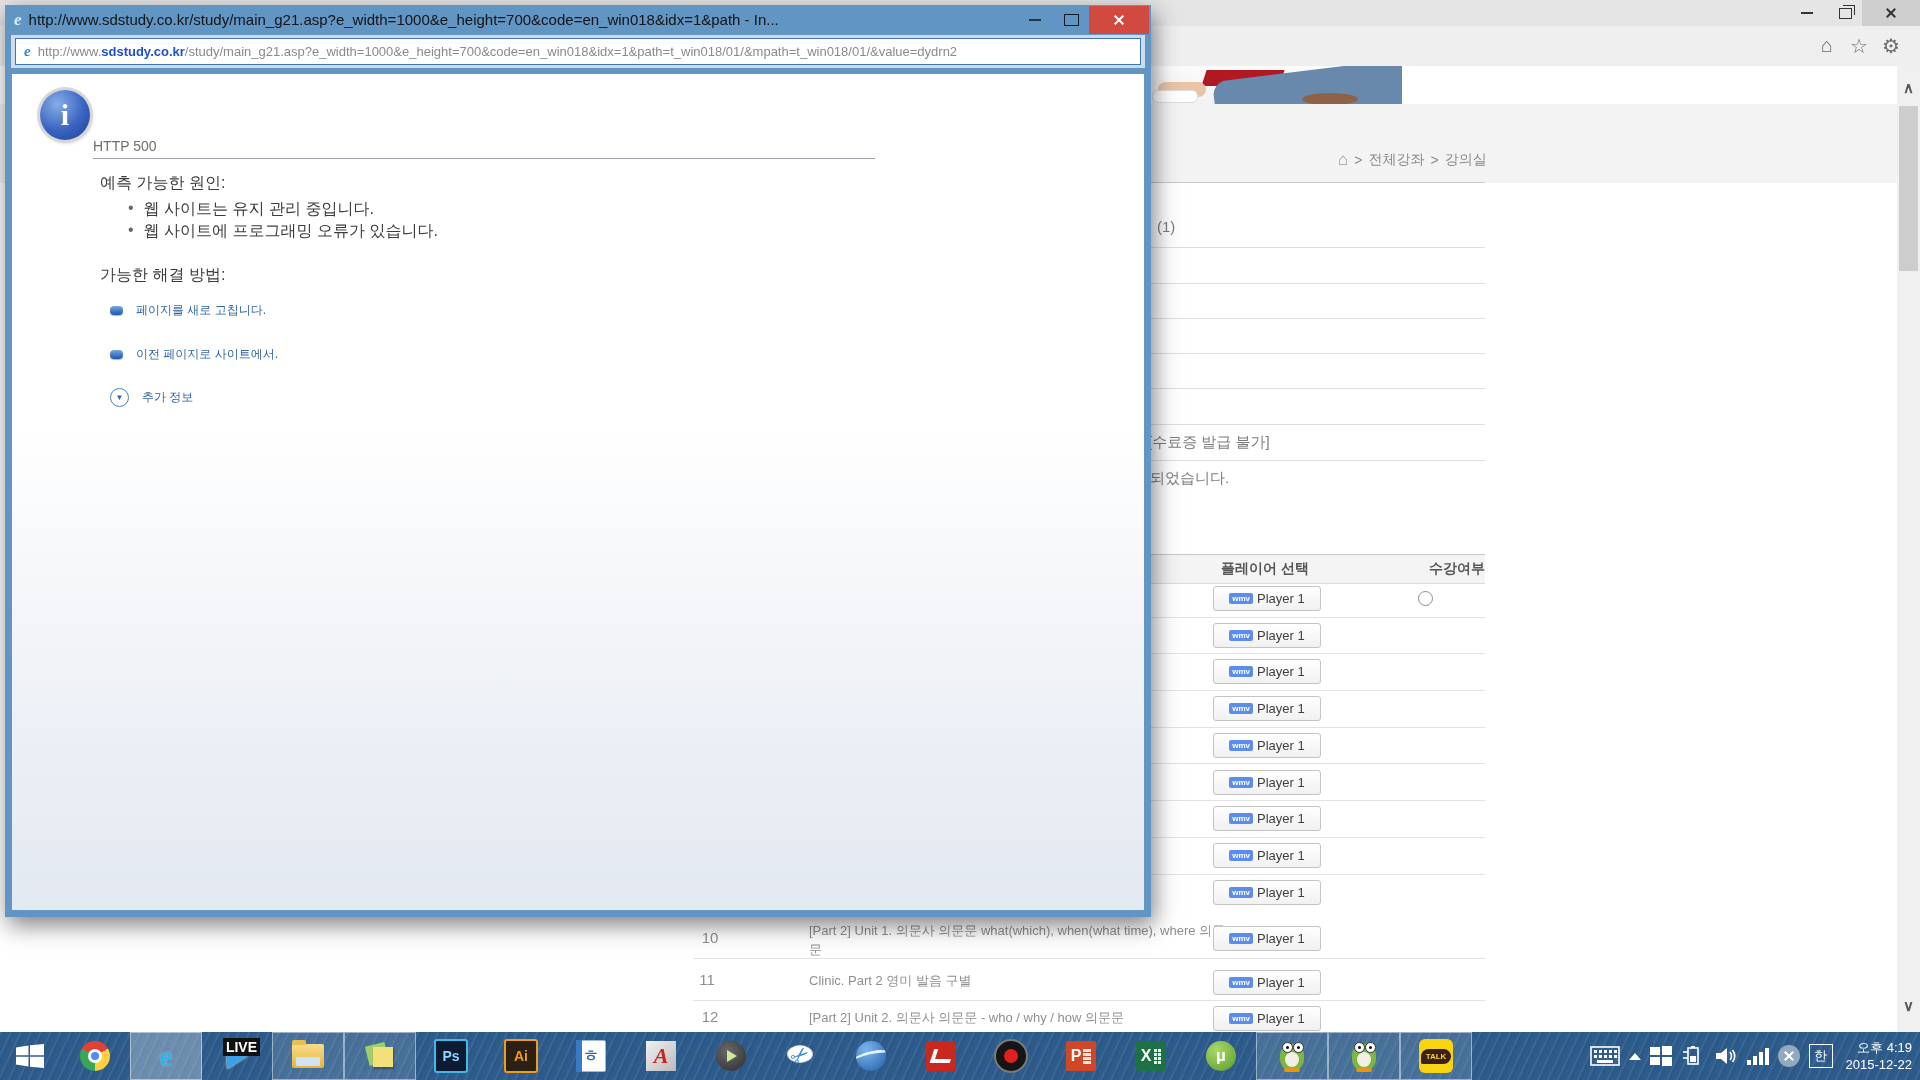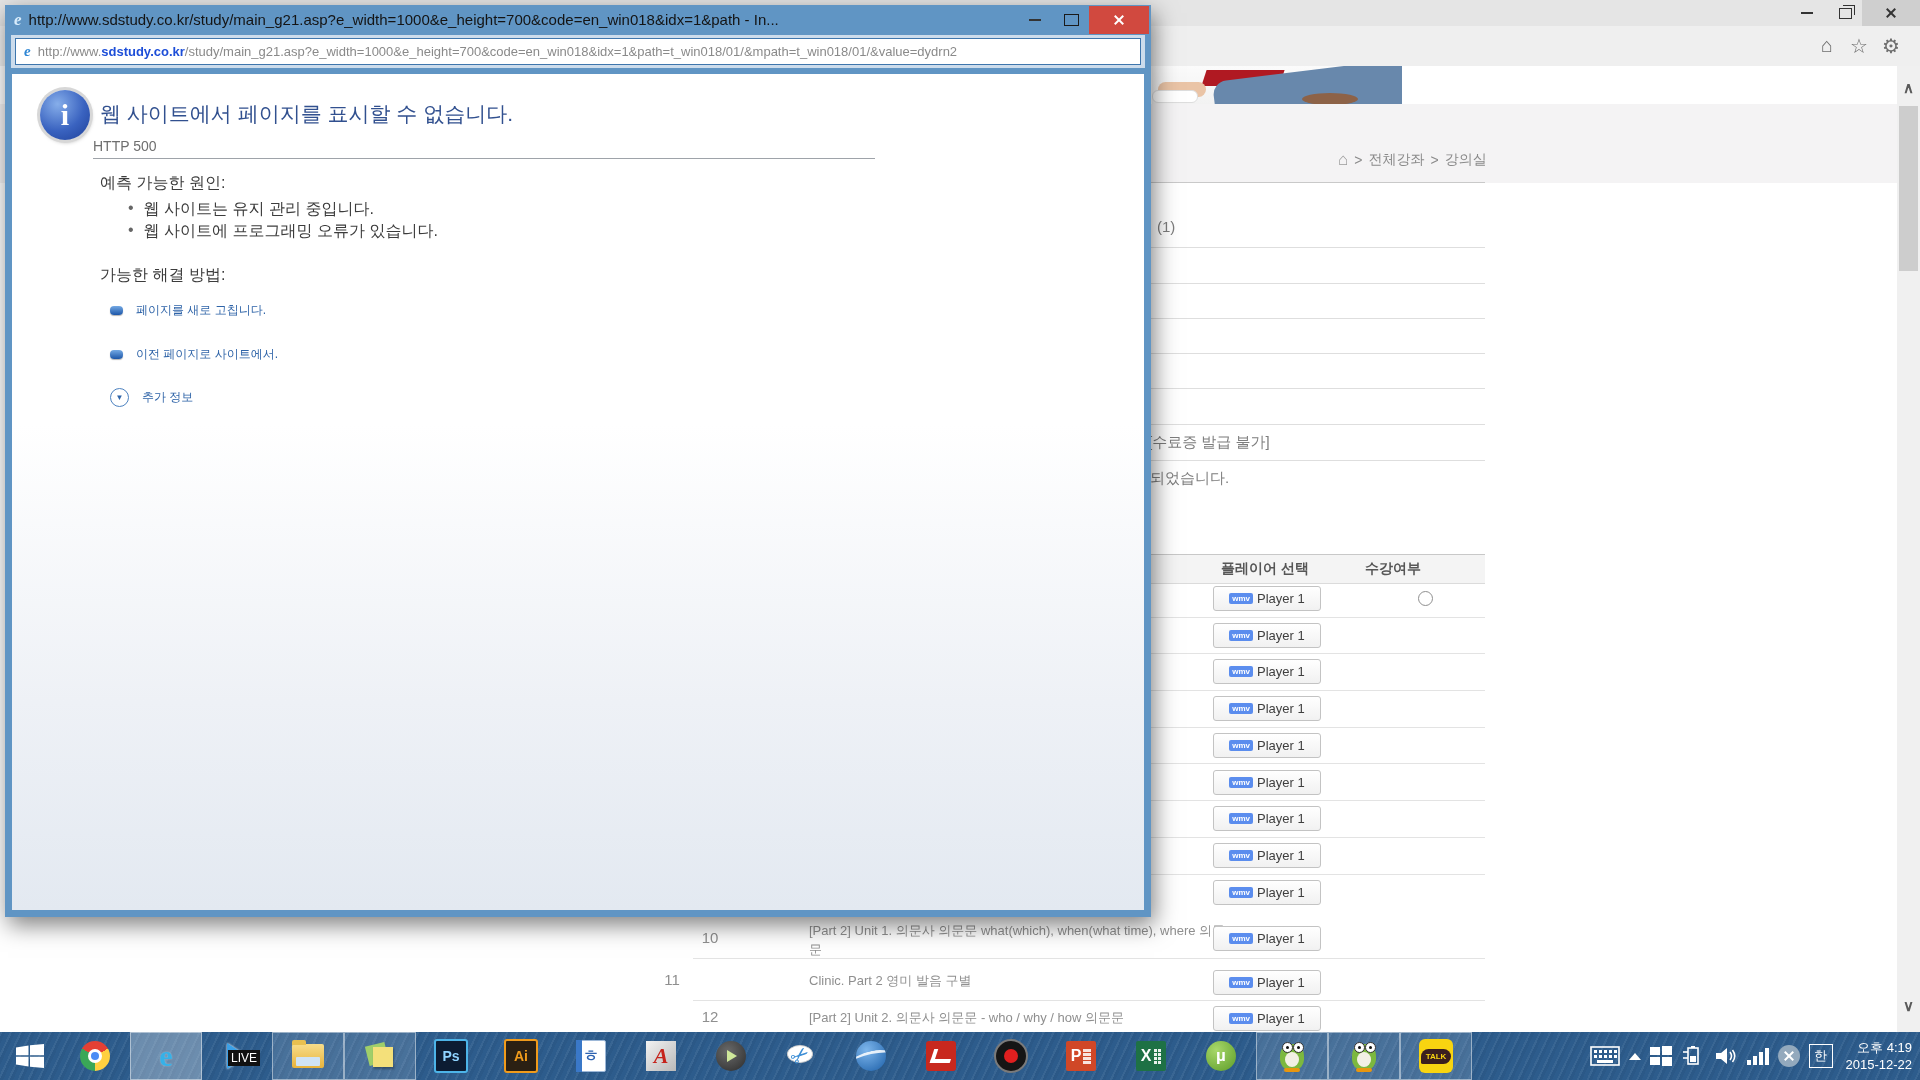--- a/index.html
+++ b/index.html
@@ -99,21 +99,21 @@
   .clock{font-size:13px;line-height:17px;color:#fff;text-align:right;padding-left:4px;cursor:pointer;}
 
   
   .i-chrome{width:30px;height:30px;border-radius:50%;position:relative;
     background:conic-gradient(from -60deg,#e44034 0 120deg,#ffd040 120deg 240deg,#3aa757 240deg 360deg);}
   .i-chrome:before{content:"";position:absolute;left:8px;top:8px;width:14px;height:14px;border-radius:50%;background:#fff;}
   .i-chrome:after{content:"";position:absolute;left:11px;top:11px;width:8px;height:8px;border-radius:50%;background:#4b8cf5;}
   .i-e{font:bold 30px "Liberation Serif",serif;color:#35b1e8;text-shadow:0 0 2px rgba(255,255,255,.4);}
   .i-play{width:0;height:0;border-left:20px solid #3aa0e8;border-top:13px solid transparent;border-bottom:13px solid transparent;
           filter:drop-shadow(0 0 1px #fff);}
-  .live-badge{position:absolute;right:12px;bottom:14px;background:#111;color:#fff;font-size:12px;font-weight:normal;padding:1px 3px;}
+  .live-badge{position:absolute;right:12px;bottom:24px;background:#111;color:#fff;font-size:14px;font-weight:bold;padding:1px 3px;}
   .i-folder{width:32px;height:24px;position:relative;background:linear-gradient(#f7dd8a,#e8b33c);border-radius:2px;}
   .i-folder:before{content:"";position:absolute;left:0;top:-4px;width:14px;height:5px;background:#e8c050;border-radius:2px 2px 0 0;}
   .i-folder:after{content:"";position:absolute;left:4px;bottom:2px;width:24px;height:9px;background:#cfe3f5;border-radius:1px;}
   .i-notes{position:relative;width:30px;height:30px;}
   .i-notes:before{content:"";position:absolute;left:2px;top:3px;width:20px;height:20px;background:#9fce6a;transform:rotate(-14deg);}
   .i-notes:after{content:"";position:absolute;left:8px;top:6px;width:20px;height:20px;background:#f4e07a;box-shadow:1px 2px 2px rgba(0,0,0,.3);}
   .i-ps{width:30px;height:30px;background:#0c1c33;border:2px solid #4db4e8;border-radius:3px;color:#8fd3ff;
         font-weight:bold;font-size:14px;display:flex;align-items:center;justify-content:center;}
   .i-ai{width:30px;height:30px;background:#2b2013;border:2px solid #f09b1c;border-radius:3px;color:#f09b1c;
         font-weight:bold;font-size:14px;display:flex;align-items:center;justify-content:center;}
@@ -201,21 +201,21 @@
     <div class="abs hline" style="top:318px;"></div>
     <div class="abs hline" style="top:353px;"></div>
     <div class="abs hline" style="top:388px;"></div>
     <div class="abs hline" style="top:424px;"></div>
     <div class="abs frag" style="left:1148px;top:433px;">[수료증 발급 불가]</div>
     <div class="abs hline" style="top:460px;"></div>
     <div class="abs frag" style="left:1150px;top:469px;">되었습니다.</div>
 
     <div class="abs thead"></div>
     <div class="abs th-label" style="left:1180px;width:170px;text-align:center;">플레이어 선택</div>
-    <div class="abs th-label" style="left:1365px;width:120px;text-align:left;">수강여부</div>
+    <div class="abs th-label" style="left:1365px;width:120px;text-align:right;">수강여부</div>
 
     <div class="abs att-circle" title=""></div>
 
     <div class="abs pbtn" style="top:586px;">
         <span class="wmv">wmv</span>
         <span>Player 1</span>
       </div>
     <div class="abs rowline" style="top:617px;"></div>
     <div class="abs pbtn" style="top:623px;">
         <span class="wmv">wmv</span>
@@ -258,21 +258,21 @@
       </div>
 
     <div class="abs rowno" style="left:693px;top:929px;">10</div>
     <div class="abs rowtitle" style="top:921px;">[Part 2] Unit 1. 의문사 의문문 what(which), when(what time), where 의문문</div>
     <div class="abs pbtn" style="top:926px;">
         <span class="wmv">wmv</span>
         <span>Player 1</span>
       </div>
     <div class="abs rowline" style="top:958px;"></div>
 
-    <div class="abs rowno" style="left:655px;top:971px;">11</div>
+    <div class="abs rowno" style="left:690px;top:971px;">11</div>
     <div class="abs rowtitle" style="top:971px;">Clinic. Part 2 영미 발음 구별</div>
     <div class="abs pbtn" style="top:970px;">
         <span class="wmv">wmv</span>
         <span>Player 1</span>
       </div>
     <div class="abs rowline" style="top:1000px;"></div>
 
     <div class="abs rowno" style="left:693px;top:1008px;">12</div>
     <div class="abs rowtitle" style="top:1008px;">[Part 2] Unit 2. 의문사 의문문 - who / why / how 의문문</div>
     <div class="abs pbtn" style="top:1006px;">
@@ -301,21 +301,20 @@
         </div>
     </div>
     <div class="paddr">
       <div class="purl">
         <span class="pfav2">e</span>
         <span class="urltext"><span>http://www.</span><b>sdstudy.co.kr</b><span>/study/main_g21.asp?e_width=1000&amp;e_height=700&amp;code=en_win018&amp;idx=1&amp;path=t_win018/01/&amp;mpath=t_win018/01/&amp;value=dydrn2</span></span>
       </div>
     </div>
     <div class="abs pbody">
       <div class="abs err-icon">i</div>
-      <div class="abs err-head">웹 사이트에서 페이지를 표시할 수 없습니다.</div>
       <div class="abs err-http">HTTP 500</div>
       <div class="abs err-rule"></div>
 
       <div class="abs sec-title" style="top:99px;">예측 가능한 원인:</div>
       <div class="abs cause" style="top:125px;">
         <span class="dot">•</span>
         <span>웹 사이트는 유지 관리 중입니다.</span>
       </div>
       <div class="abs cause" style="top:147px;">
         <span class="dot">•</span>

